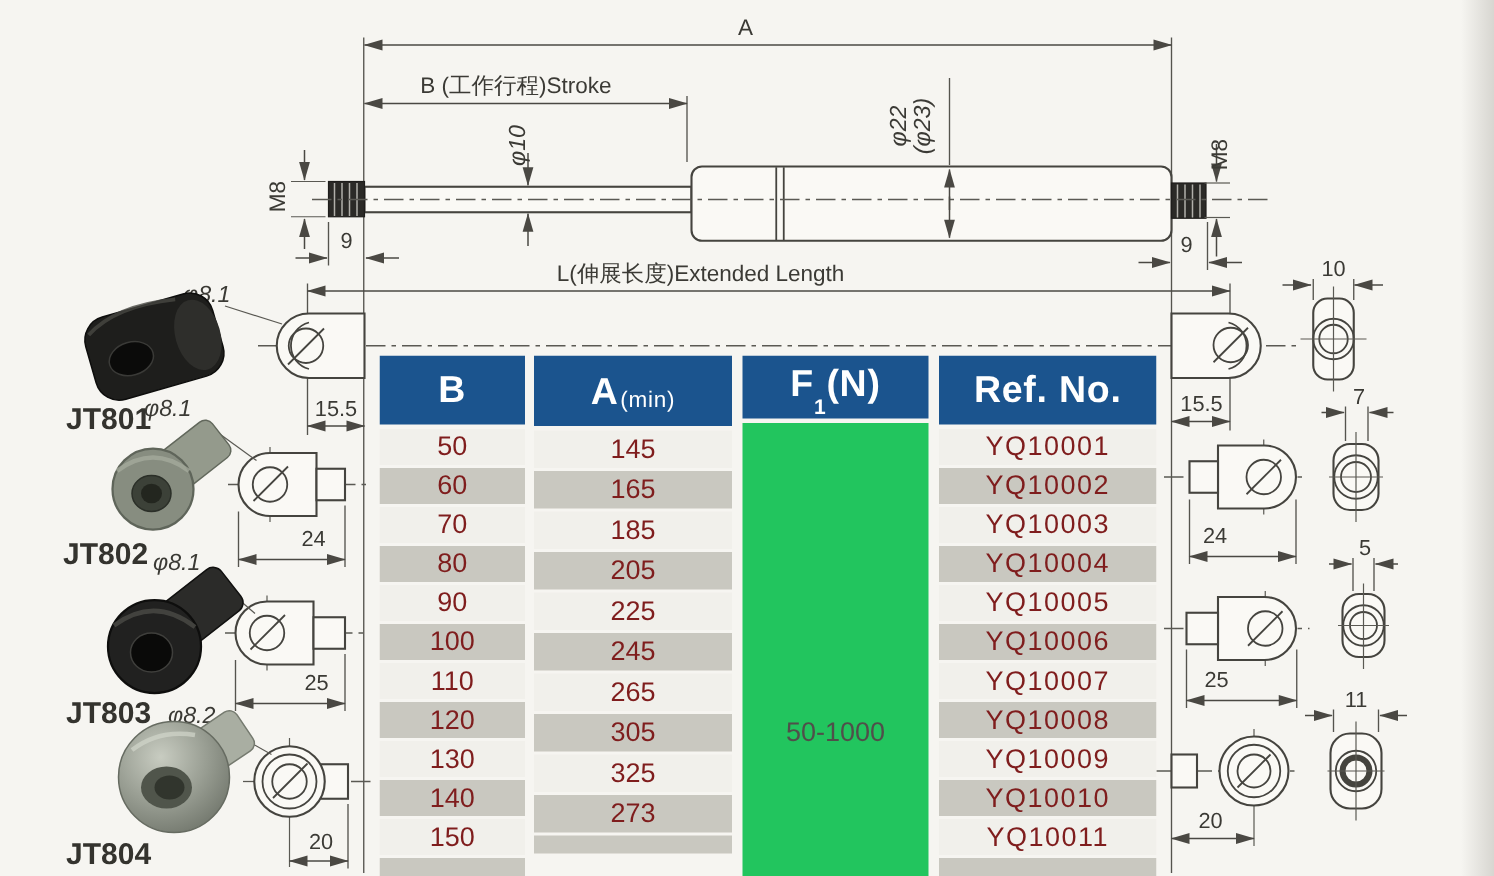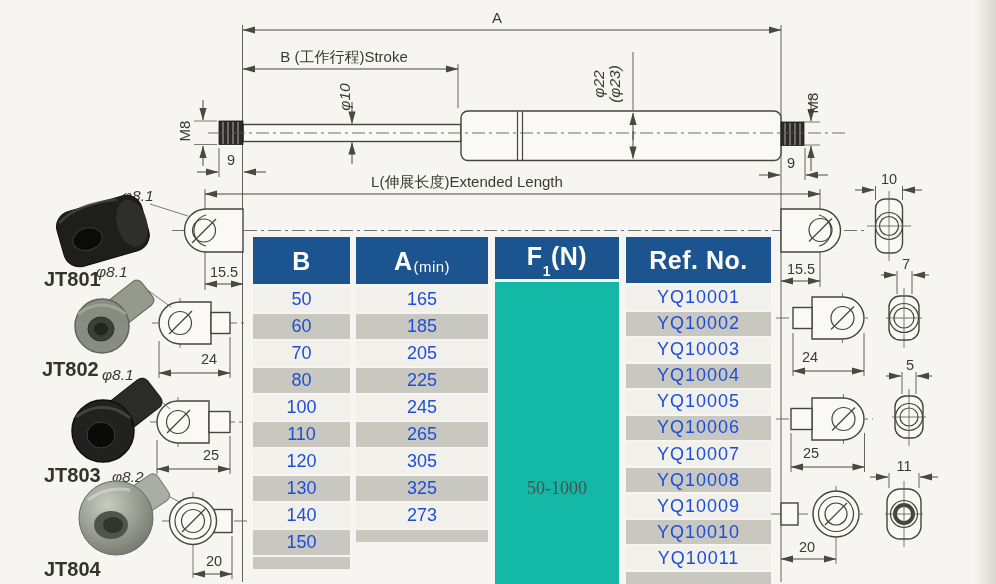--- a/index.html
+++ b/index.html
@@ -24,27 +24,27 @@
   #tableWrap{position:absolute;left:253px;top:237px;width:518px;height:347px;
              display:flex;overflow:hidden;}
   .col{display:flex;flex-direction:column;}
   .gap{flex:none;}
   .hcell{height:47px;background:#1b548e;color:#fff;display:flex;align-items:flex-end;
          justify-content:center;font-weight:bold;font-size:25px;padding-bottom:8px;
          box-sizing:border-box;letter-spacing:.5px;}
   .hsub{font-size:15px;font-weight:normal;margin-left:1px;padding-bottom:1px;}
   .hcell sub{font-size:14px;line-height:0;}
   .cell{height:25px;margin-top:2px;display:flex;align-items:center;justify-content:center;
-        font-size:18px;color:#1d4ed8;}
+        font-size:18px;color:#7f1d1d;}
   .col > div.cell:nth-of-type(even){background:#f1f0eb;}
   .col > div.cell:nth-of-type(odd){background:#c9c8c0;}
   .col > div:nth-of-type(2){margin-top:3px;}
   .col.striped::after{content:"";display:block;height:12px;margin-top:2px;background:#c9c8c0;}
   .colref .cell{letter-spacing:1px;}
-  .fcell{margin-top:3px;background:#14b8a6;height:348px;position:relative;font-family:Liberation Serif, serif;}
+  .fcell{margin-top:3px;background:#22c55e;height:348px;position:relative;}
   .frange{position:absolute;left:0;top:196px;width:100%;text-align:center;
           font-size:18px;color:#504f4a;}
   .edgeShadow{position:absolute;right:0;top:0;width:22px;height:100%;
               background:linear-gradient(to right, rgba(150,148,140,0), rgba(150,148,140,.32));}
 </style>
 </head>
 <body>
 
 <div class="page">
 
@@ -340,35 +340,37 @@
 <div id="tableWrap">
   <div class="col striped" style="width:97px">
     <div class="hcell">
       <span>B</span>
     </div>
 
   <div class="cell">50</div>
         <div class="cell">60</div>
         <div class="cell">70</div>
         <div class="cell">80</div>
+        <div class="cell">90</div>
         <div class="cell">100</div>
         <div class="cell">110</div>
         <div class="cell">120</div>
         <div class="cell">130</div>
         <div class="cell">140</div>
         <div class="cell">150</div>
       </div>
   <div class="gap" style="width:6px"></div>
 
   <div class="col striped" style="width:132px">
     <div class="hcell">
       <span>A</span>
           <span class="hsub">(min)</span>
     </div>
 
+  <div class="cell">145</div>
         <div class="cell">165</div>
         <div class="cell">185</div>
         <div class="cell">205</div>
         <div class="cell">225</div>
         <div class="cell">245</div>
         <div class="cell">265</div>
         <div class="cell">305</div>
         <div class="cell">325</div>
         <div class="cell">273</div>
       </div>

